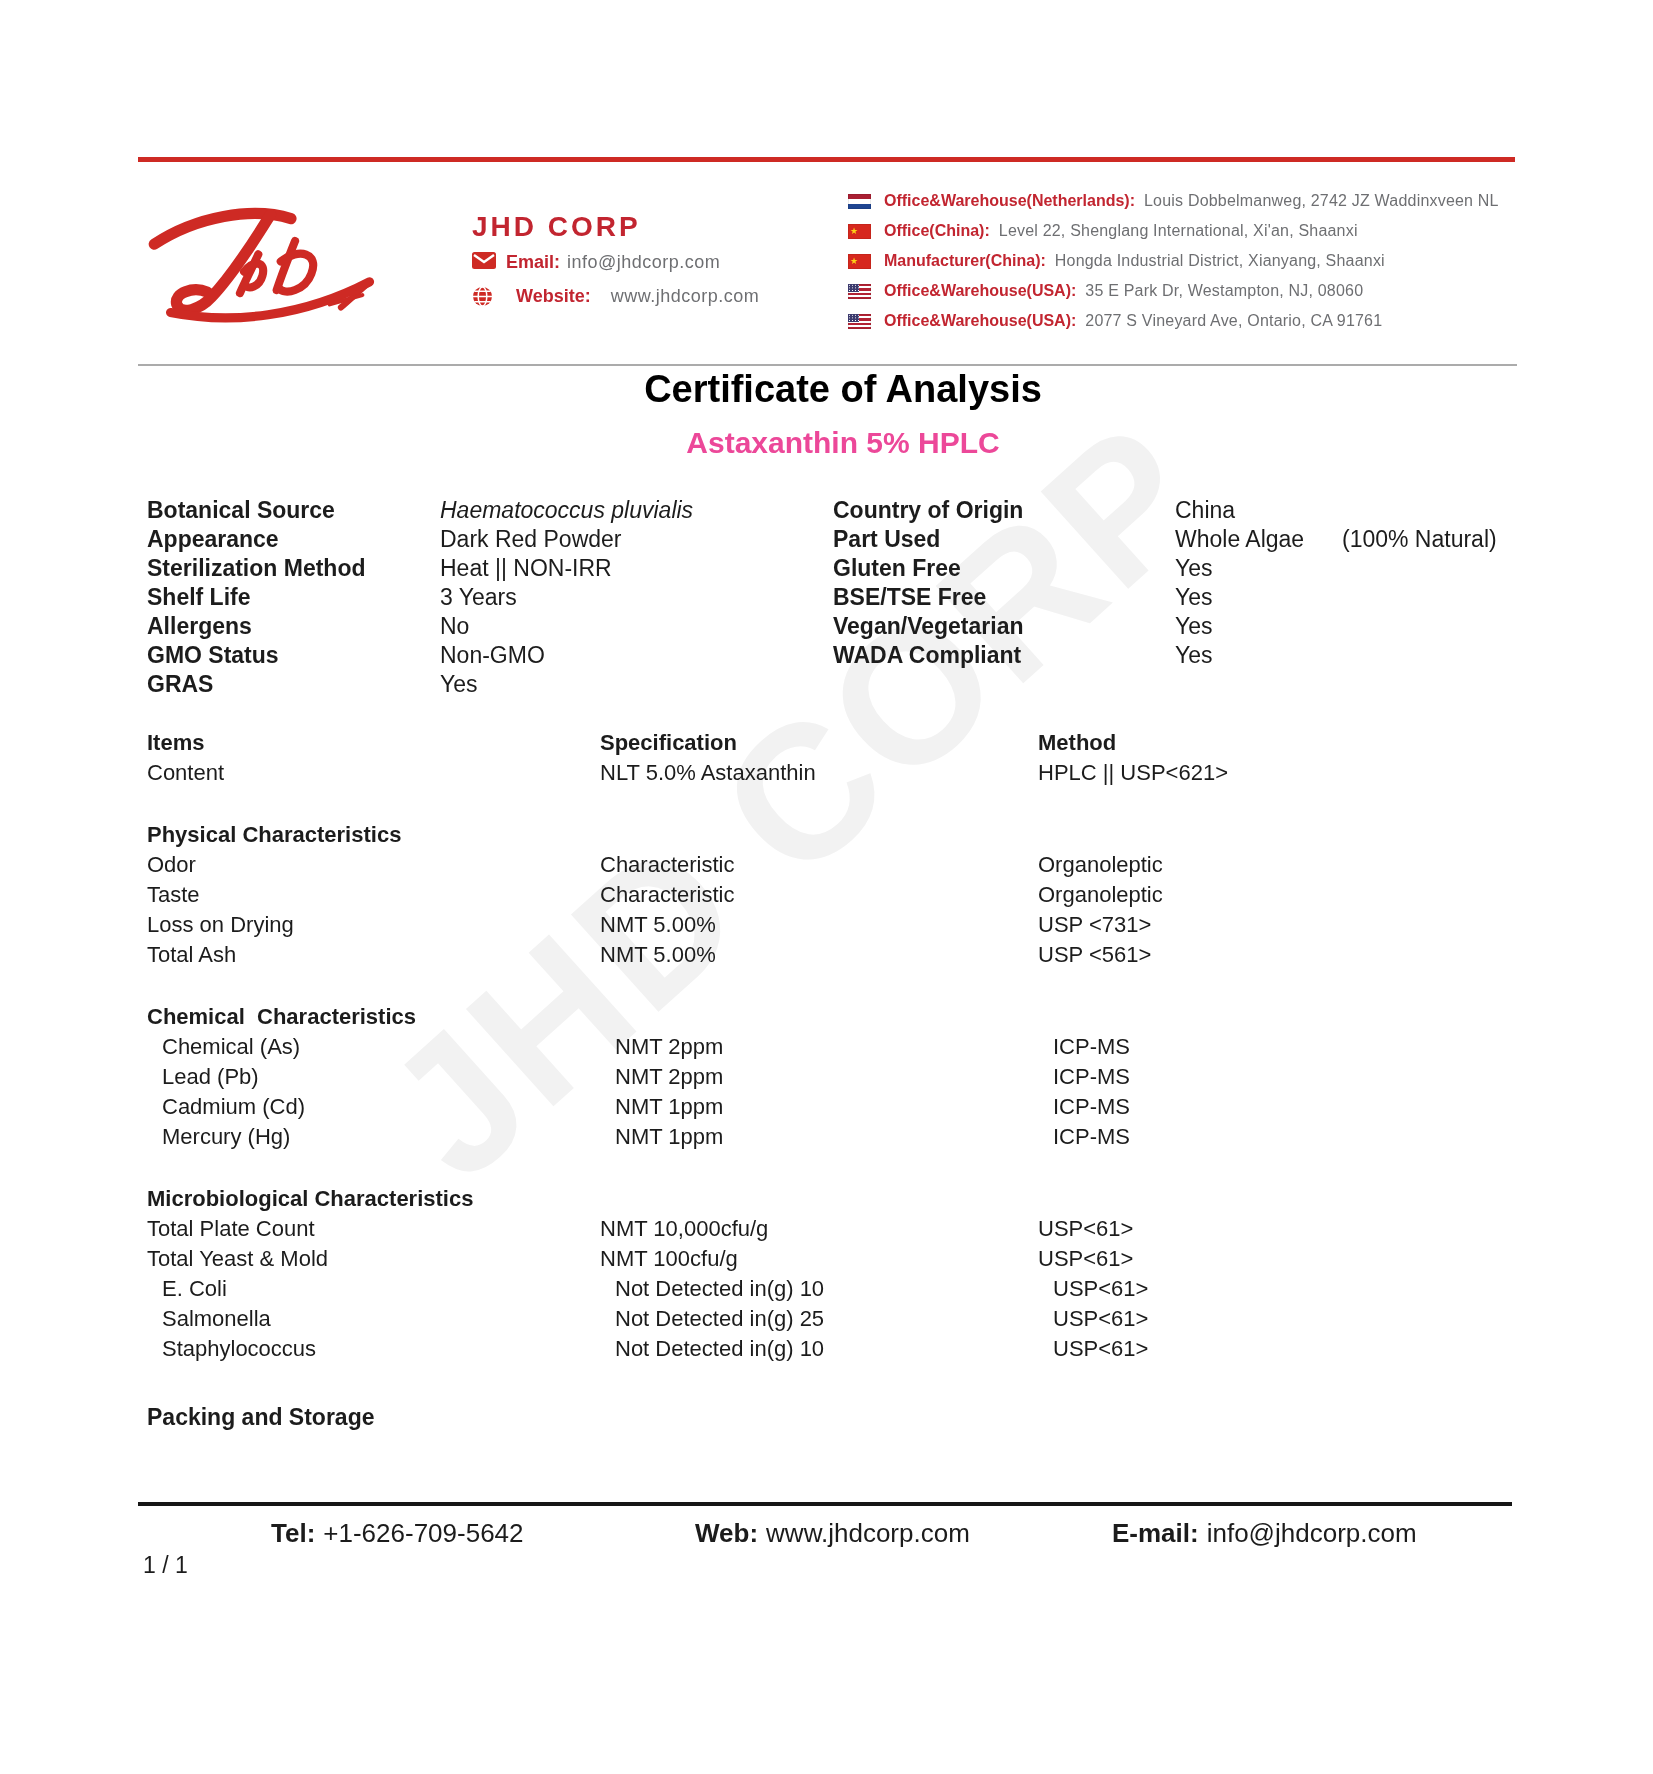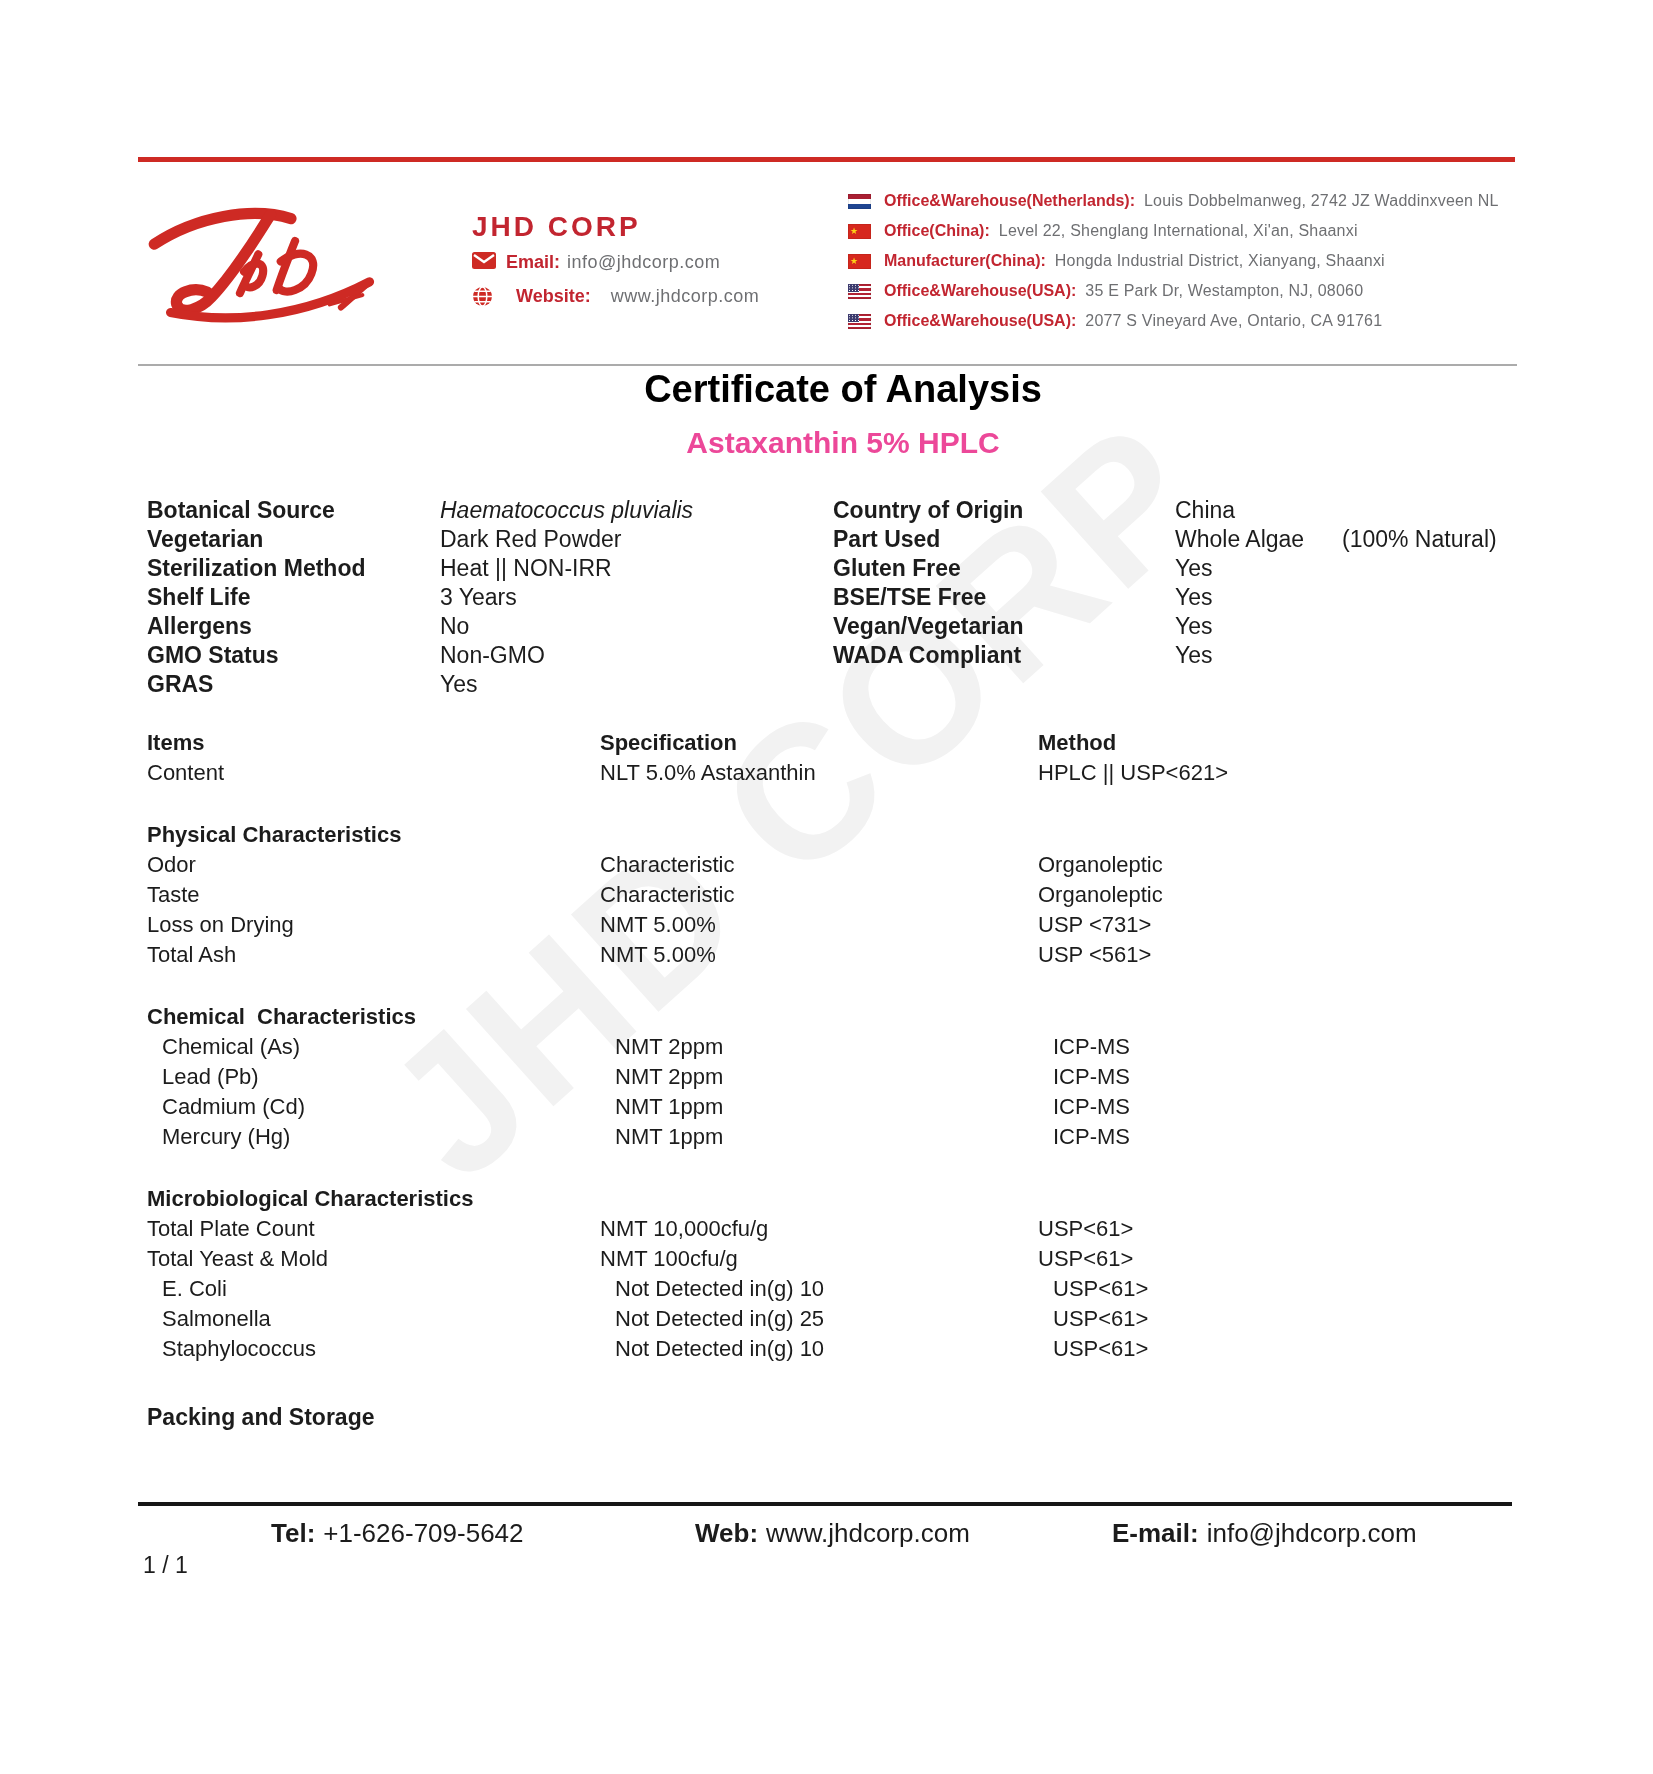--- a/index.html
+++ b/index.html
@@ -145,21 +145,21 @@
 
   <div class="z title">Certificate of Analysis</div>
   <div class="z subtitle">Astaxanthin 5% HPLC</div>
 
   <div class="z info-col info-left">
     <div class="info-row">
       <span class="ilabel">Botanical Source</span>
       <span class="ivalue italic">Haematococcus pluvialis</span>
     </div>
     <div class="info-row">
-      <span class="ilabel">Vegetarian</span>
+      <span class="ilabel">Appearance</span>
       <span class="ivalue">Dark Red Powder</span>
     </div>
     <div class="info-row">
       <span class="ilabel">Sterilization Method</span>
       <span class="ivalue">Heat || NON-IRR</span>
     </div>
     <div class="info-row">
       <span class="ilabel">Shelf Life</span>
       <span class="ivalue">3 Years</span>
     </div>

